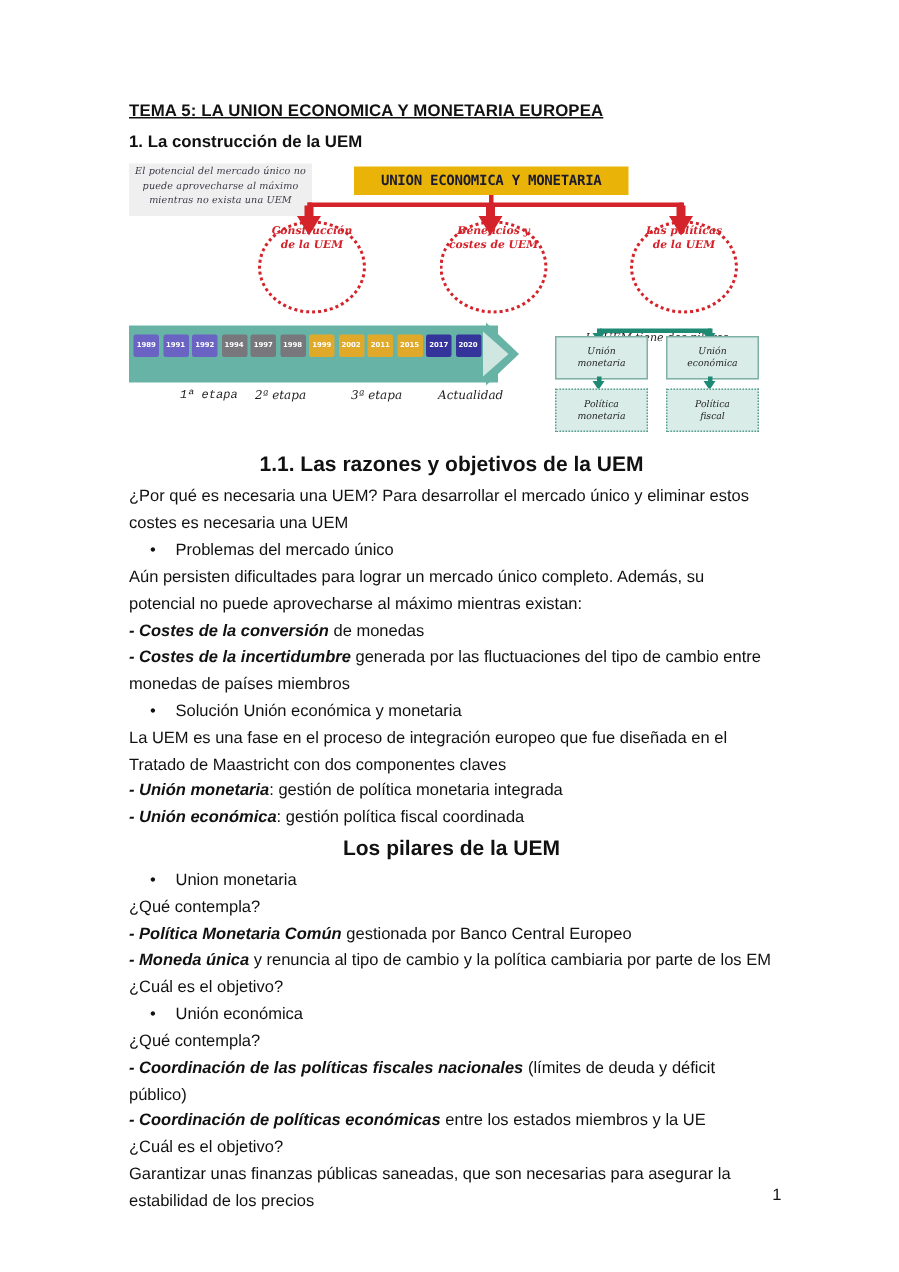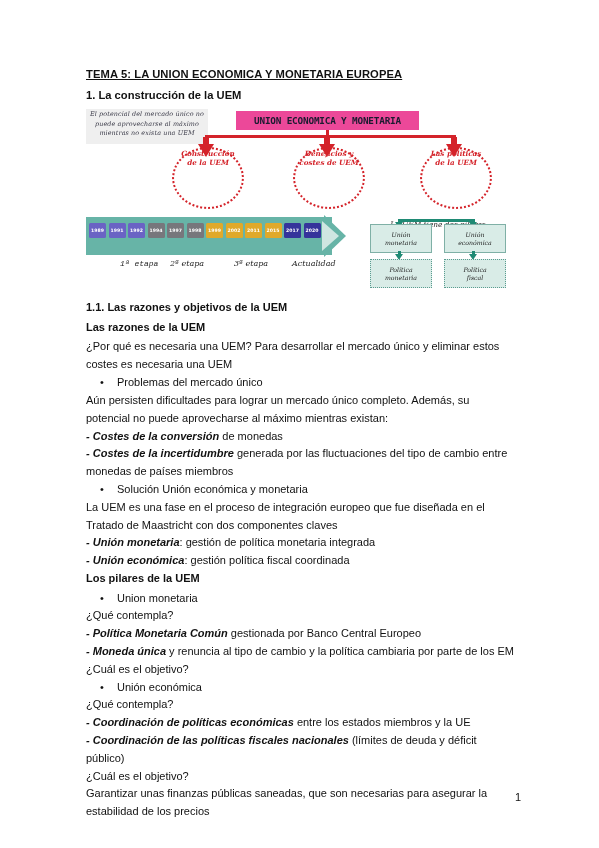--- a/index.html
+++ b/index.html
@@ -38,24 +38,25 @@
     margin: 0 0 7px 0;
     line-height: 1.2;
   }
   .h-sec {
     font-size: 11.2px;
     font-weight: bold;
     margin: 0 0 5px 0;
     line-height: 1.25;
   }
   .h-sub {
-    font-size: 11px;
+    font-size: 14px;
     font-weight: bold;
     margin: 0 0 3px 0;
     line-height: 1.5;
+    text-align: center;
   }
   .para {
     font-size: 11px;
     line-height: 1.62;
     margin: 0;
     text-align: left;
   }
   .para b { font-weight: bold; font-style: italic; }
   .bullet {
     font-size: 11px;
@@ -104,21 +105,21 @@
     letter-spacing: 0.1px;
   }
 
   
   .uem-banner {
     position: absolute;
     left: 150px;
     top: 4px;
     width: 183px;
     height: 19px;
-    background: #ec4899;
+    background: #eab308;
     display: flex;
     align-items: center;
     justify-content: center;
   }
   .uem-banner span {
     font-family: "DejaVu Sans Mono", monospace;
     font-size: 9.4px;
     font-weight: bold;
     color: #1b1b30;
     letter-spacing: -0.2px;
@@ -418,39 +419,38 @@
 
       <div class="pbox-d pb3">
         <span><span>Política</span><br><span>monetaria</span></span>
       </div>
       <div class="pbox-d pb4">
         <span><span>Política</span><br><span>fiscal</span></span>
       </div>
     </div>
 
     <div class="h-sub">1.1. Las razones y objetivos de la UEM</div>
-    <div class="h-sub">Las razones de la UEM</div>
     <div class="para">¿Por qué es necesaria una UEM? Para desarrollar el mercado único y eliminar estos costes es necesaria una UEM</div>
     <div class="bullet">Problemas del mercado único</div>
     <div class="para">Aún persisten dificultades para lograr un mercado único completo. Además, su potencial no puede aprovecharse al máximo mientras existan:</div>
     <div class="para"><b>- Costes de la conversión</b><span> de monedas</span></div>
     <div class="para"><b>-  Costes de la incertidumbre</b><span> generada por las fluctuaciones del tipo de cambio entre monedas de países miembros</span></div>
     <div class="bullet">Solución Unión económica y monetaria</div>
     <div class="para">La UEM es una fase en el proceso de integración europeo que fue diseñada en el Tratado de Maastricht con dos componentes claves</div>
     <div class="para"><b>- Unión monetaria</b><span>: gestión de política monetaria integrada</span></div>
     <div class="para"><b>- Unión económica</b><span>: gestión política fiscal coordinada</span></div>
     <div class="h-sub">Los pilares de la UEM</div>
     <div class="bullet">Union monetaria</div>
     <div class="para">¿Qué contempla?</div>
     <div class="para"><b>- Política Monetaria Común</b><span> gestionada por Banco Central Europeo</span></div>
     <div class="para"><b>-  Moneda única</b><span> y renuncia al tipo de cambio y la política cambiaria por parte de los EM</span></div>
     <div class="para">¿Cuál es el objetivo?</div>
     <div class="bullet">Unión económica</div>
     <div class="para">¿Qué contempla?</div>
+    <div class="para"><b>-  Coordinación de las políticas fiscales nacionales</b><span> (límites de deuda y déficit público)</span></div>
     <div class="para"><b>- Coordinación de políticas económicas</b><span> entre los estados miembros y la UE</span></div>
-    <div class="para"><b>-  Coordinación de las políticas fiscales nacionales</b><span> (límites de deuda y déficit público)</span></div>
     <div class="para">¿Cuál es el objetivo?</div>
     <div class="para">Garantizar unas finanzas públicas saneadas, que son necesarias para asegurar la estabilidad de los precios</div>
 
   </div>
 
   <div class="page-num">1</div>
 </div>
 
 </body></html>

